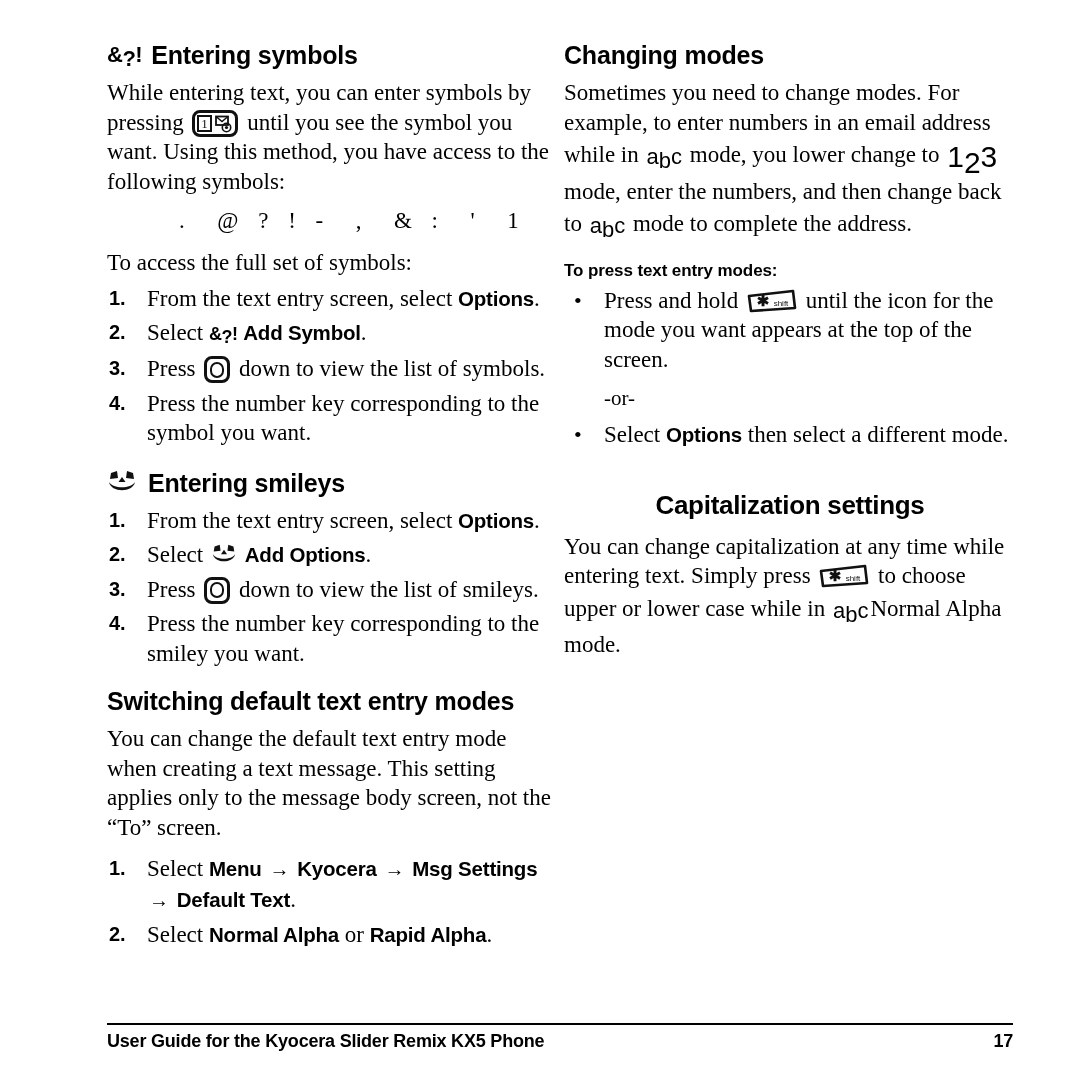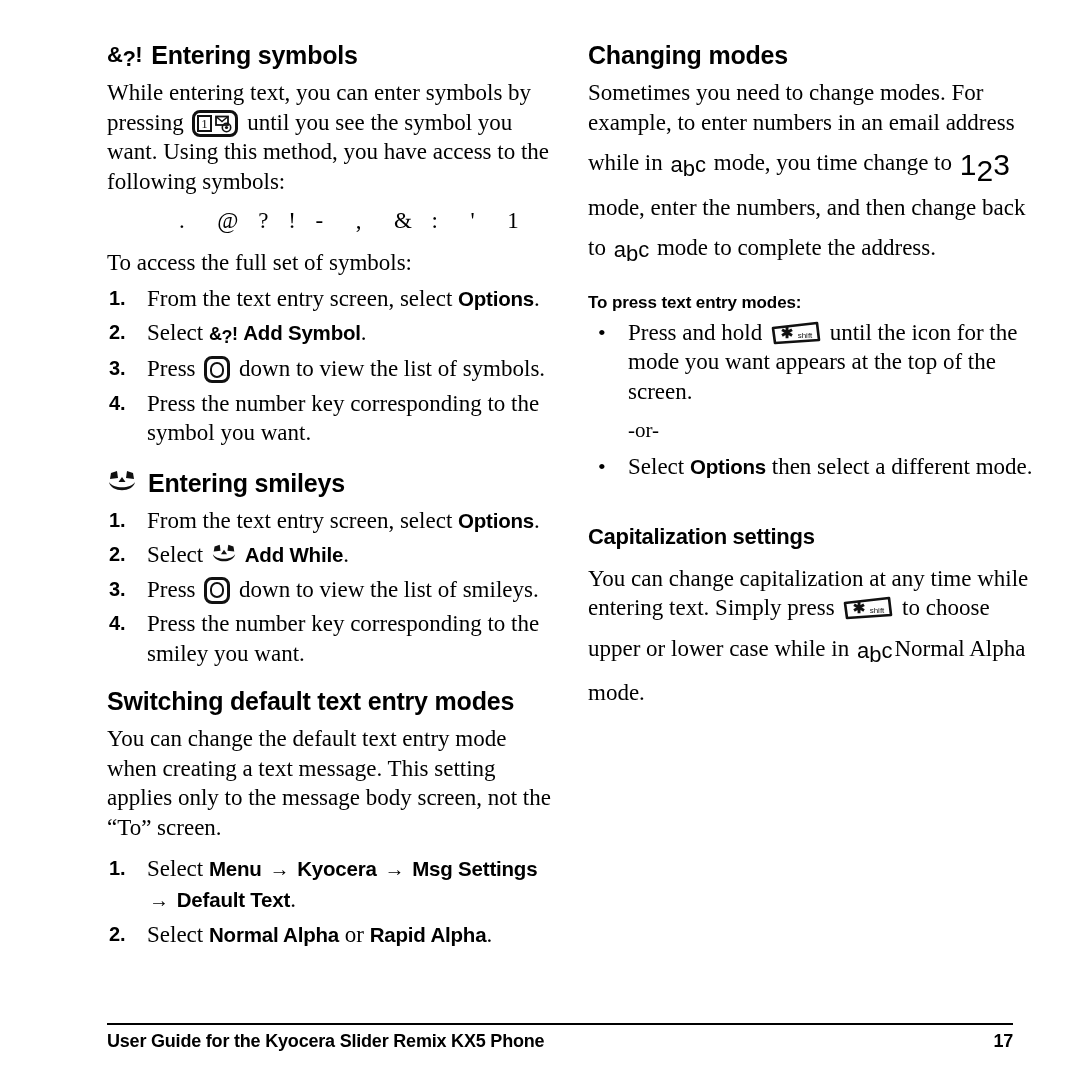--- a/index.html
+++ b/index.html
@@ -29,30 +29,31 @@
     width: 1080px;
     height: 990px;
   }
 
   .col {
     position: absolute;
     top: 40px;
     width: 452px;
   }
   .col-left  { left: 107px; }
-  .col-right { left: 588px; }
+  .col-right { left: 564px; }
 
   
   h1.sec-title {
     font-family: "Liberation Sans", sans-serif;
     font-weight: bold;
-    font-size: 22px;
+    font-size: 26px;
     line-height: 34px;
     margin: 0 0 10px 0;
     letter-spacing: -0.3px;
+    text-align: center;
   }
   h2.sub-title {
     font-family: "Liberation Sans", sans-serif;
     font-weight: bold;
     font-size: 25px;
     line-height: 30px;
     margin: 0 0 8px 0;
     letter-spacing: -0.2px;
     display: flex;
     align-items: center;
@@ -146,21 +147,21 @@
     letter-spacing: -0.5px;
   }
   .ico-symbols .lo { position: relative; top: 0.17em; }
 
   
   .ico-mode {
     font-family: "Liberation Sans", sans-serif;
     font-weight: normal;
     white-space: nowrap;
     letter-spacing: 0px;
-    margin: 13px 2px;
+    margin: 5px 2px;
   }
   .ico-mode .lo { position: relative; top: 0.2em; }
 
   
   .ico-navkey {
     width: 26px; height: 27px;
     border: 3px solid #111;
     border-radius: 8px;
     box-sizing: border-box;
     margin: 0 3px;
@@ -313,21 +314,21 @@
           <span class="num">2.</span>
           <span>Select</span>
           <span class="ico ico-smiley-sm">
             <svg width="26" height="24" viewBox="0 0 30 28">
               <path d="M4 4 L10 2 L11 9 L3 10 Z" fill="#111"></path>
               <path d="M26 4 L20 2 L19 9 L27 10 Z" fill="#111"></path>
               <path d="M15 8 L18.5 13 L11.5 13 Z" fill="#111"></path>
               <path d="M2 13 C4 24, 26 24, 28 13 C24 20, 6 20, 2 13 Z" fill="#111"></path>
             </svg>
           </span>
-          <span class="b">Add While</span><span>.</span>
+          <span class="b">Add Options</span><span>.</span>
         </li>
         <li>
           <span class="num">3.</span>
           <span>Press</span>
           <span class="ico ico-navkey"></span>
           <span>down to view the list of smileys.</span>
         </li>
         <li>
           <span class="num">4.</span>
           <span>Press the number key corresponding to the smiley you want.</span>
@@ -365,21 +366,21 @@
 
     <div class="col col-right">
 
       <h2 class="sub-title">
         <span>Changing modes</span>
       </h2>
 
       <p class="body">
         <span>Sometimes you need to change modes. For example, to enter numbers in an email address while in</span>
         <span class="ico ico-mode" style="font-size:22px;">a<span class="lo">b</span>c</span>
-        <span>mode, you time change to</span>
+        <span>mode, you lower change to</span>
         <span class="ico ico-mode" style="font-size:30px;">1<span class="lo">2</span>3</span>
         <span>mode, enter the numbers, and then change back to</span>
         <span class="ico ico-mode" style="font-size:22px;">a<span class="lo">b</span>c</span>
         <span>mode to complete the address.</span>
       </p>
 
       <h3 class="minor-title" style="margin-top:14px;">To press text entry modes:</h3>
 
       <ul class="bullets">
         <li>

